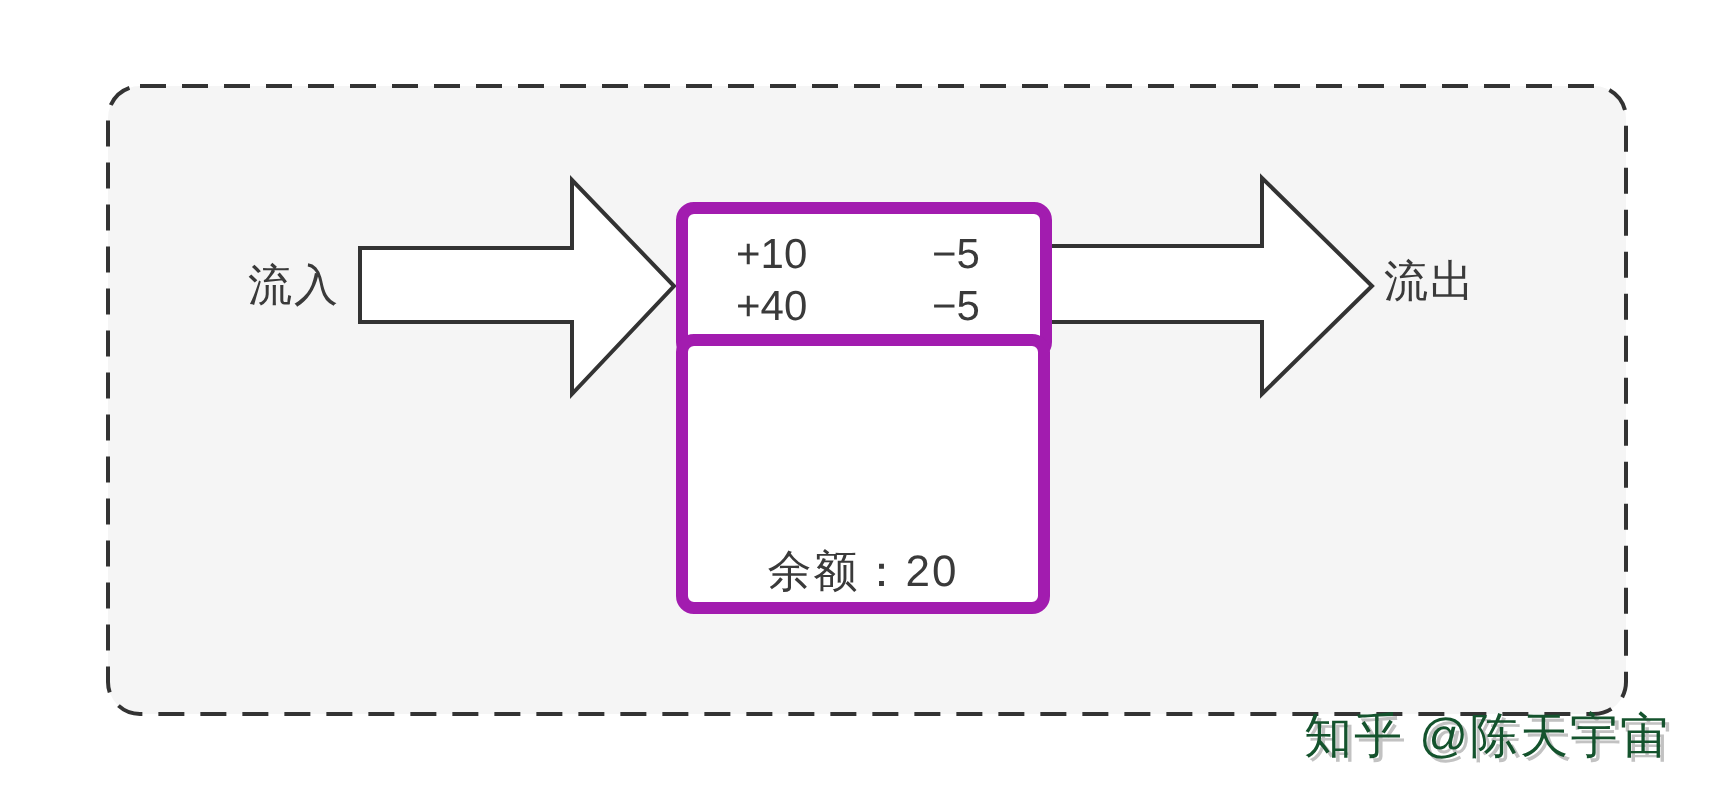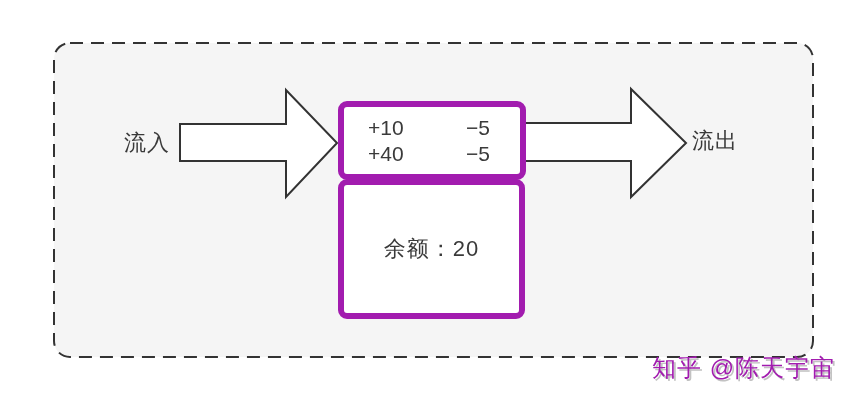--- a/index.html
+++ b/index.html
@@ -29,45 +29,45 @@
     justify-content: center;
     padding: 0 30px 0 24px;
     font-size: 21px;
   }
   .entry-row {
     display: flex;
     justify-content: space-between;
     line-height: 26px;
   }
   .balance-box {
-    left: 338px; top: 179px;
+    left: 338px; top: 167px;
     width: 187px; height: 140px;
     display: flex;
-    align-items: center;
+    align-items: flex-end;
     justify-content: center;
     font-size: 22px;
     letter-spacing: 1px;
   }
   .flow-label {
     position: absolute;
     font-size: 22px;
     line-height: 26px;
     letter-spacing: 1px;
     white-space: nowrap;
   }
   .inflow-label  { left: 124px; top: 130px; }
   .outflow-label { left: 692px; top: 128px; }
 
   .watermark {
     position: absolute;
     left: 652px; top: 352px;
     font-size: 24px;
     letter-spacing: 1px;
     white-space: nowrap;
-    color: #a21caf;
+    color: #14532d;
     text-shadow: 2px 2px 0 #c2c2c2;
   }
 </style>
 </head>
 <body>
 
 <div class="stage">
 
   <svg class="layer" width="866" height="402" viewBox="0 0 866 402">
     <rect x="54" y="43" width="759" height="314" rx="16" fill="#f5f5f5" stroke="#333333" stroke-width="2" stroke-dasharray="13 8"></rect>

